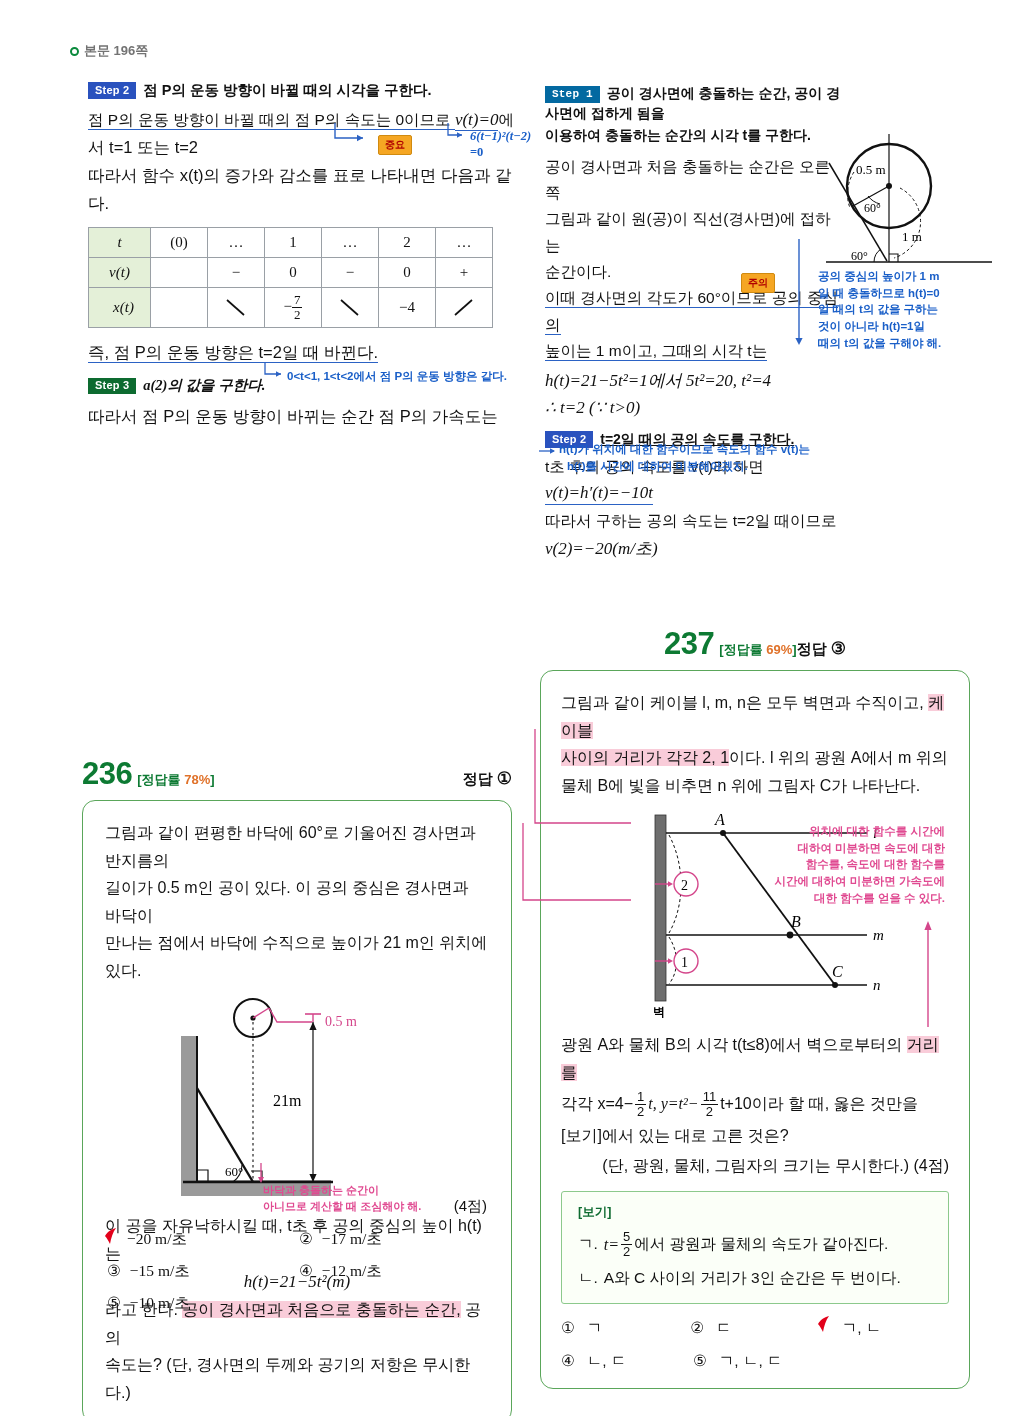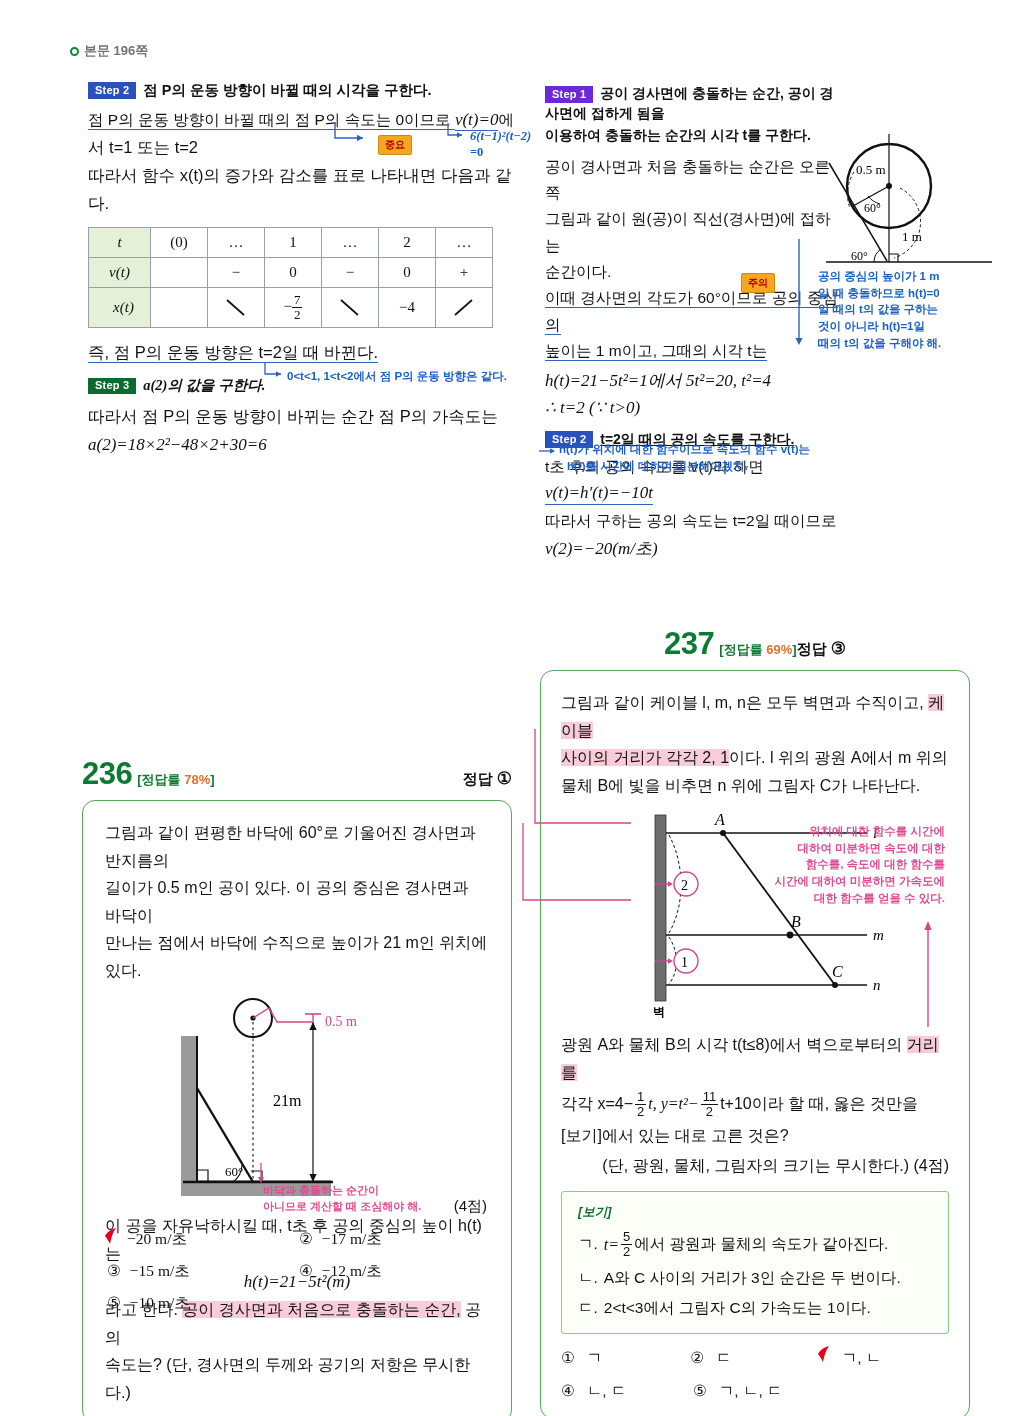--- a/index.html
+++ b/index.html
@@ -28,21 +28,21 @@
   }
   #ref-header .txt { font-family:"Liberation Sans", sans-serif; font-weight:bold; font-size:13px; vertical-align:middle;}
 
   
   .step {
     display:inline-block; color:#fff; font-family:"Liberation Sans", sans-serif;
     font-size:11px; font-weight:bold; padding:2.5px 7px 3px 7px;
     letter-spacing:.2px; vertical-align:middle; line-height:1;
   }
   .step.blue  { background:#2a52be; }
-  .step.pink  { background:#6d28d9; }
+  .step.pink  { background:#0369a1;font-family:Liberation Mono, monospace; }
   .step.green { background:#0d6b30; }
 
   .steptitle { font-family:"Liberation Sans", sans-serif; font-weight:bold; font-size:14.5px; color:#111; vertical-align:middle; margin-left:7px;}
 
   .bodyline { font-size:16.5px; line-height:1.62; color:#111; }
   .bodyline .kr { font-size:15.5px; }
 
   
   .ul-blue { border-bottom:1.6px solid #2b62c4; padding-bottom:1px; }
 
@@ -73,21 +73,21 @@
   .prob-ans { font-family:"Liberation Sans", sans-serif; font-weight:bold; font-size:15px; color:#111;}
 
   .prob-box {
     border:1.6px solid #5aa65a; border-radius:13px; background:#fff;
   }
   .prob-text { font-size:16px; line-height:1.72; color:#111; }
   .hl-pink { background:#f9ccd9; }
   .choice { font-size:15.5px; }
 
   .bogi-box { border:1.3px solid #8cc98c; background:#fbfff8; border-radius:3px; }
-  .bogi-label { font-family:"Liberation Sans", sans-serif; font-weight:bold; font-size:12.5px; color:#0d6b30;font-style:italic; }
+  .bogi-label { font-family:"Liberation Sans", sans-serif; font-weight:bold; font-size:12.5px; color:#0d6b30; }
 
   
   #footer { left:70px; top:1336px; }
   #footer .pg { font-family:"Liberation Serif", serif; font-size:26px; color:#111; }
   #footer .bk { font-family:"Liberation Sans", sans-serif; font-weight:bold; font-size:11.5px; color:#222; margin-left:10px; vertical-align:3px;}
   #footer .sub { background:#f07820; color:#fff; font-family:"Liberation Sans", sans-serif; font-weight:bold; font-size:10.5px; padding:1px 4px; margin-left:4px; vertical-align:3px;}
 
   svg { display:block; overflow:visible; }
 </style>
 </head>
@@ -194,21 +194,20 @@
       <svg width="30" height="22" viewBox="0 0 30 22" style="position:absolute;left:0;top:-6px;">
         <path d="M2,0 L2,12 L18,12" fill="none" stroke="#2b62c4" stroke-width="1.3"></path>
         <path d="M18,12 l-5,-2.8 l0,5.6 z" fill="#2b62c4"></path>
       </svg>
       <div class="note-blue abs" style="left:24px; top:0px; white-space:nowrap; font-size:11.5px;">0&lt;t&lt;1, 1&lt;t&lt;2에서 점 P의 운동 방향은 같다.</div>
     </div>
 
     <div class="bodyline" style="margin-top:8px;">
       <span style="font-family:'Liberation Sans',sans-serif;">따라서 점 P의 운동 방향이 바뀌는 순간 점 P의 가속도는</span>
     </div>
-    <div class="bodyline mi" style="margin-top:0px; font-size:17px;">a(2)=18×2²−48×2+30=6</div>
   </div>
 
   <div class="abs" style="left:545px; top:84px; width:300px;">
     <div>
       <span class="step pink">Step 1</span><span class="steptitle" style="font-size:14px;">공이 경사면에 충돌하는 순간, 공이 경사면에 접하게 됨을</span>
     </div>
     <div class="kr" style="font-size:14px; margin-top:4px;">이용하여 충돌하는 순간의 시각 t를 구한다.</div>
 
     <div class="bodyline" style="margin-top:9px; font-family:'Liberation Sans',sans-serif; font-size:15.5px; line-height:1.7;">
       <div>공이 경사면과 처음 충돌하는 순간은 오른쪽</div>
@@ -494,23 +493,20 @@
           <span class="mi" style="font-family:'Liberation Serif',serif; font-size:16px;">t=</span>
           <span class="frac" style="font-size:13px; margin:0 2px;">
               <span class="num">5</span>
               <span class="den">2</span>
             </span>
           <span>에서 광원과 물체의 속도가 같아진다.</span>
         </div>
         <div style="margin-top:9px; font-family:'Liberation Sans',sans-serif; font-size:15.5px;">
           <span style="margin-right:6px;">ㄴ.</span><span>A와 C 사이의 거리가 3인 순간은 두 번이다.</span>
         </div>
-        <div style="margin-top:9px; font-family:'Liberation Sans',sans-serif; font-size:15.5px;">
-          <span style="margin-right:6px;">ㄷ.</span><span>2&lt;t&lt;3에서 그림자 C의 가속도는 1이다.</span>
-        </div>
       </div>
 
       <div style="margin-top:14px;">
         <div style="display:flex;">
           <div style="width:132px;" class="choice">
             <span>①</span>
             <span style="margin-left:8px; font-family:'Liberation Sans',sans-serif;">ㄱ</span>
           </div>
           <div style="width:132px;" class="choice">
             <span>②</span>

